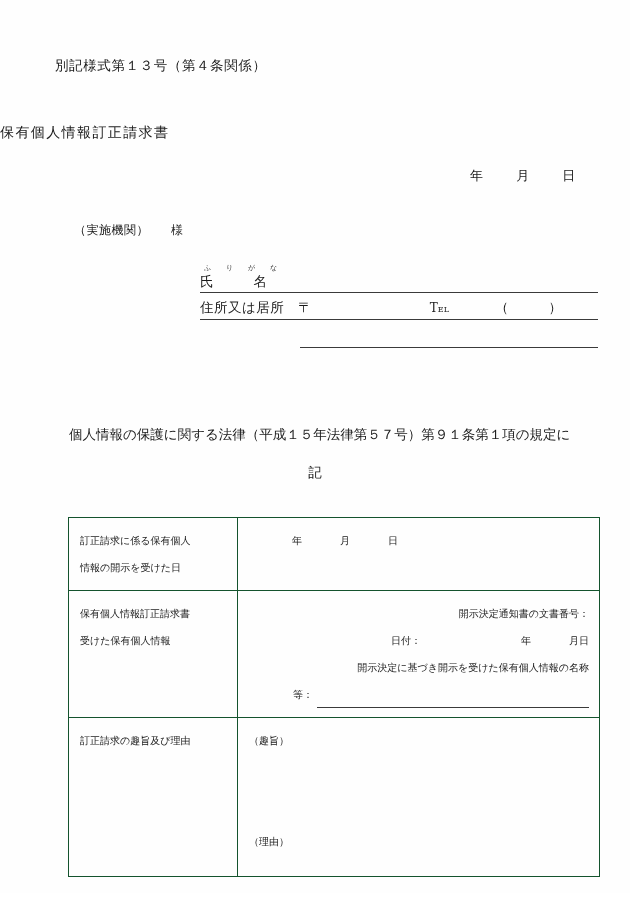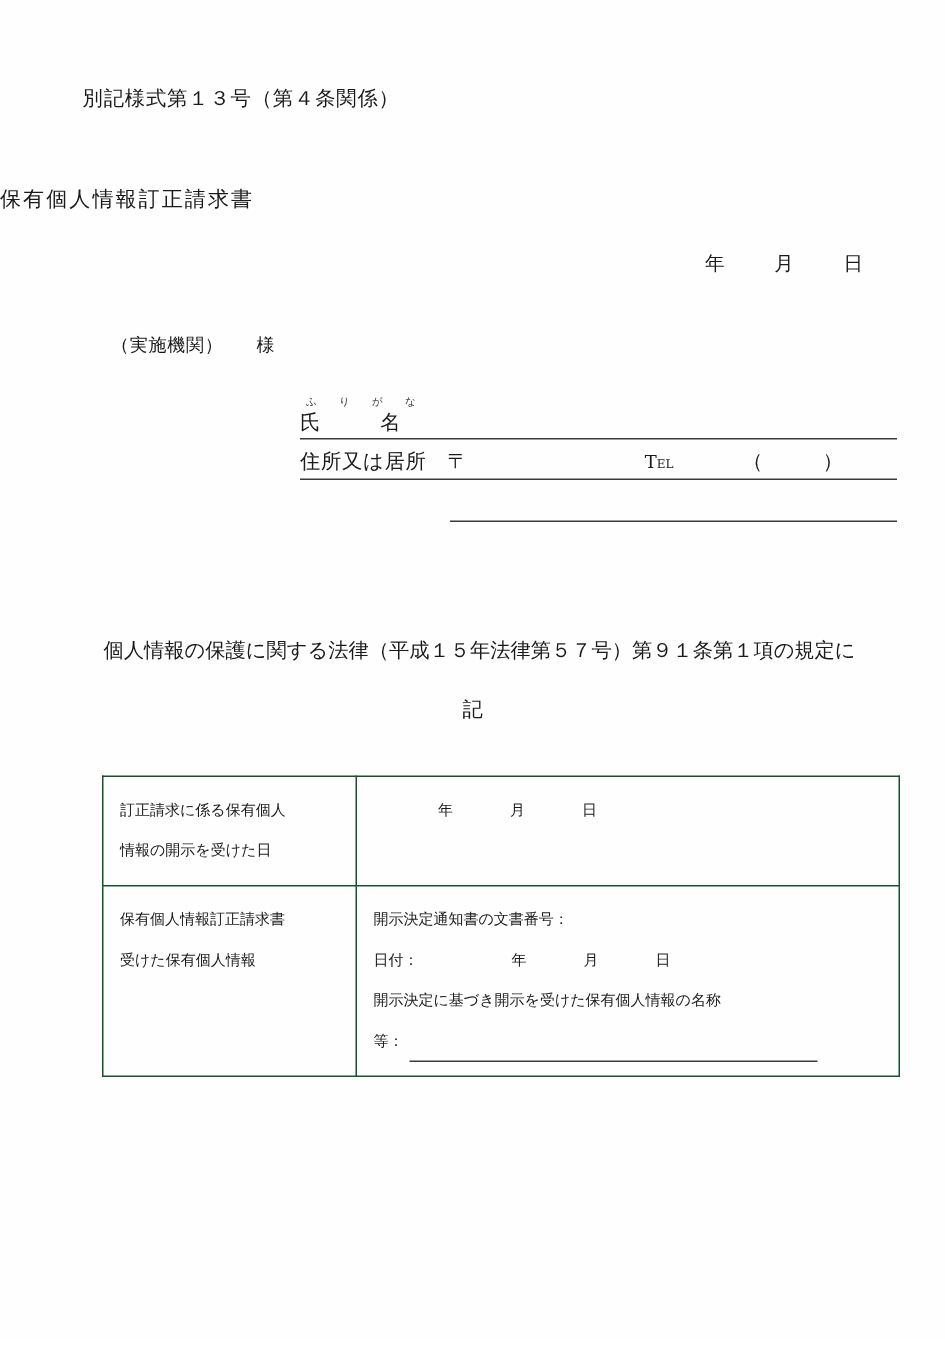--- a/index.html
+++ b/index.html
@@ -175,21 +175,21 @@
   .cell-pad-v { padding: 9px 10px 9px 11px; line-height: 27px; }
 
   .lbl-text { display: block; }
 
   .dt { display: inline-block; }
   .dt .g1 { display: inline-block; width: 48px; }
   .dt .g2 { display: inline-block; width: 48px; }
 
   .row1-value { padding-left: 54px; }
 
-  .kv-line { display: block; white-space: nowrap; }
+  .kv-line { display: block; white-space: nowrap; text-align: right; }
   .kv-line .k { display: inline-block; }
   .kv-line .date-gap { display: inline-block; width: 62px; }
 
   .fill-line {
     display: inline-block;
     border-bottom: 1px solid #3a3a3a;
     height: 17px;
     vertical-align: bottom;
   }
   .fill-after-tou { width: 272px; margin-left: 4px; }
@@ -280,16 +280,30 @@
               <span class="k">日付：</span><span class="date-gap"></span><span class="g1" style="display:inline-block;width:48px">年</span><span class="g2" style="display:inline-block;width:48px">月</span><span>日</span>
             </span>
             <span class="kv-line">開示決定に基づき開示を受けた保有個人情報の名称</span>
             <span class="kv-line">
               <span>等：</span><span class="fill-line fill-after-tou"></span>
             </span>
           </div>
         </td>
       </tr>
 
+      <tr>
+        <td class="col-label">
+          <div class="cell-pad">
+            <span class="lbl-text">訂正請求の趣旨及び理由</span>
+          </div>
+        </td>
+        <td class="col-value reason-cell">
+          <div class="cell-pad-v">
+            <span class="sub1">（趣旨）</span>
+            <span class="spacer"></span>
+            <span class="sub2">（理由）</span>
+          </div>
+        </td>
+      </tr>
     </tbody>
   </table>
 
 </div>
 
 </body></html>

